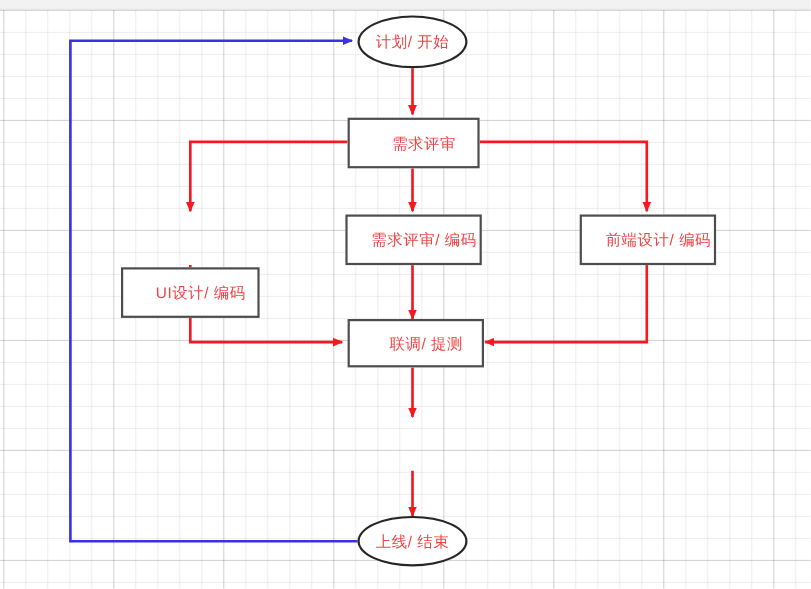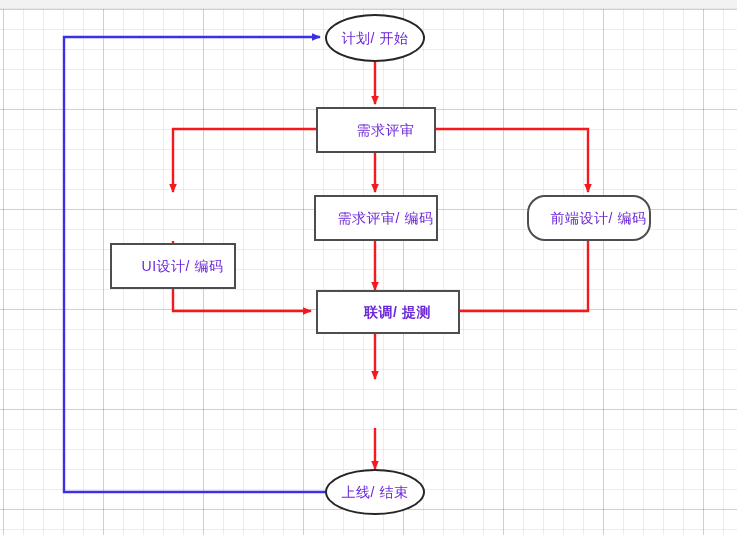--- a/index.html
+++ b/index.html
@@ -40,21 +40,21 @@
     width: 737px;
     height: 535px;
   }
   .node {
     position: absolute;
     display: flex;
     align-items: center;
     justify-content: center;
     background: #ffffff;
     box-sizing: border-box;
-    color: #6d28d9;
+    color: #ef4444;
     font-size: 14px;
     line-height: 1;
     letter-spacing: 0.5px;
     white-space: nowrap;
   }
   .node.rect {
     border: 2px solid #4d4d4d;
     padding-left: 19px;
   }
   .node.ellipse {
@@ -105,25 +105,25 @@
   </div>
 
   <div class="node rect" style="left:110px; top:195px; width:126px; height:46px;margin-top:48px;">
     <span>UI设计/ 编码</span>
   </div>
 
   <div class="node rect" style="left:314px; top:195px; width:124px; height:46px;">
     <span>需求评审/ 编码</span>
   </div>
 
-  <div class="node rect" style="left:527px; top:195px; width:124px; height:46px;border-radius:18px;">
+  <div class="node rect" style="left:527px; top:195px; width:124px; height:46px;">
     <span>前端设计/ 编码</span>
   </div>
 
-  <div class="node rect" style="left:316px; top:290px; width:144px; height:44px;font-weight:bold;">
+  <div class="node rect" style="left:316px; top:290px; width:124px; height:44px;">
     <span>联调/ 提测</span>
   </div>
 
 
   <div class="node ellipse" style="left:325px; top:469px; width:100px; height:46px;">
     <span>上线/ 结束</span>
   </div>
 
 </div>
 

